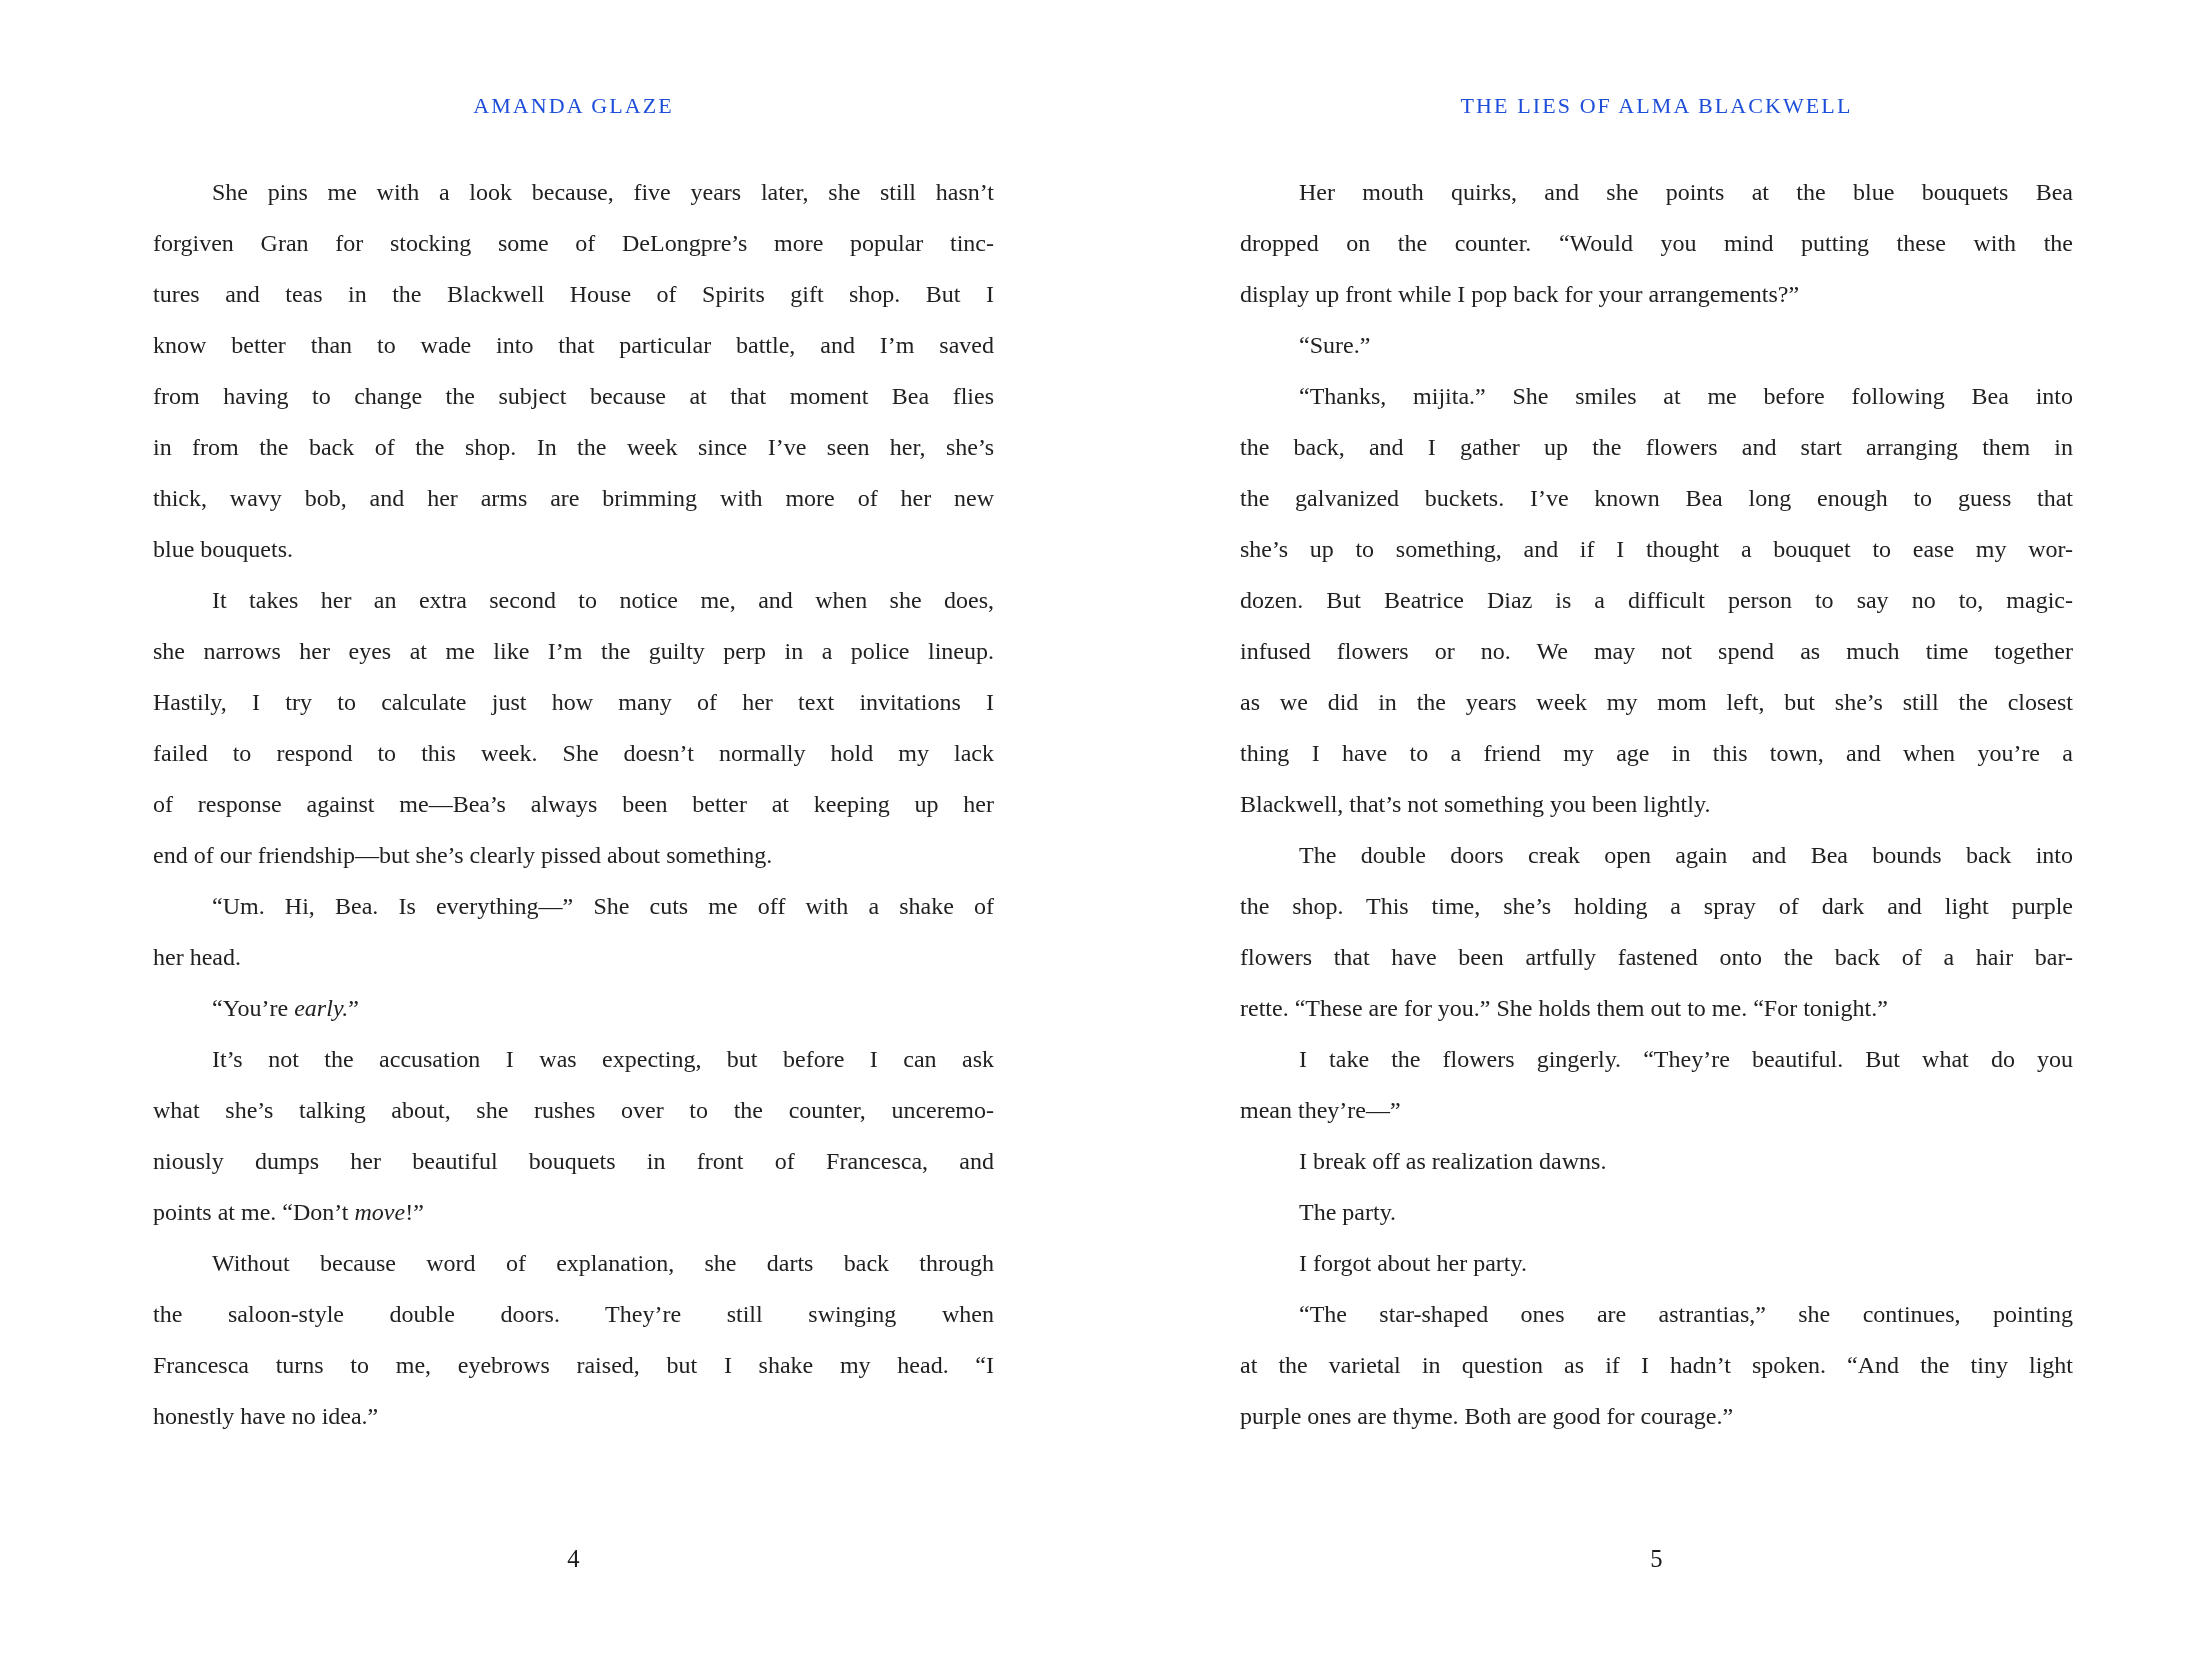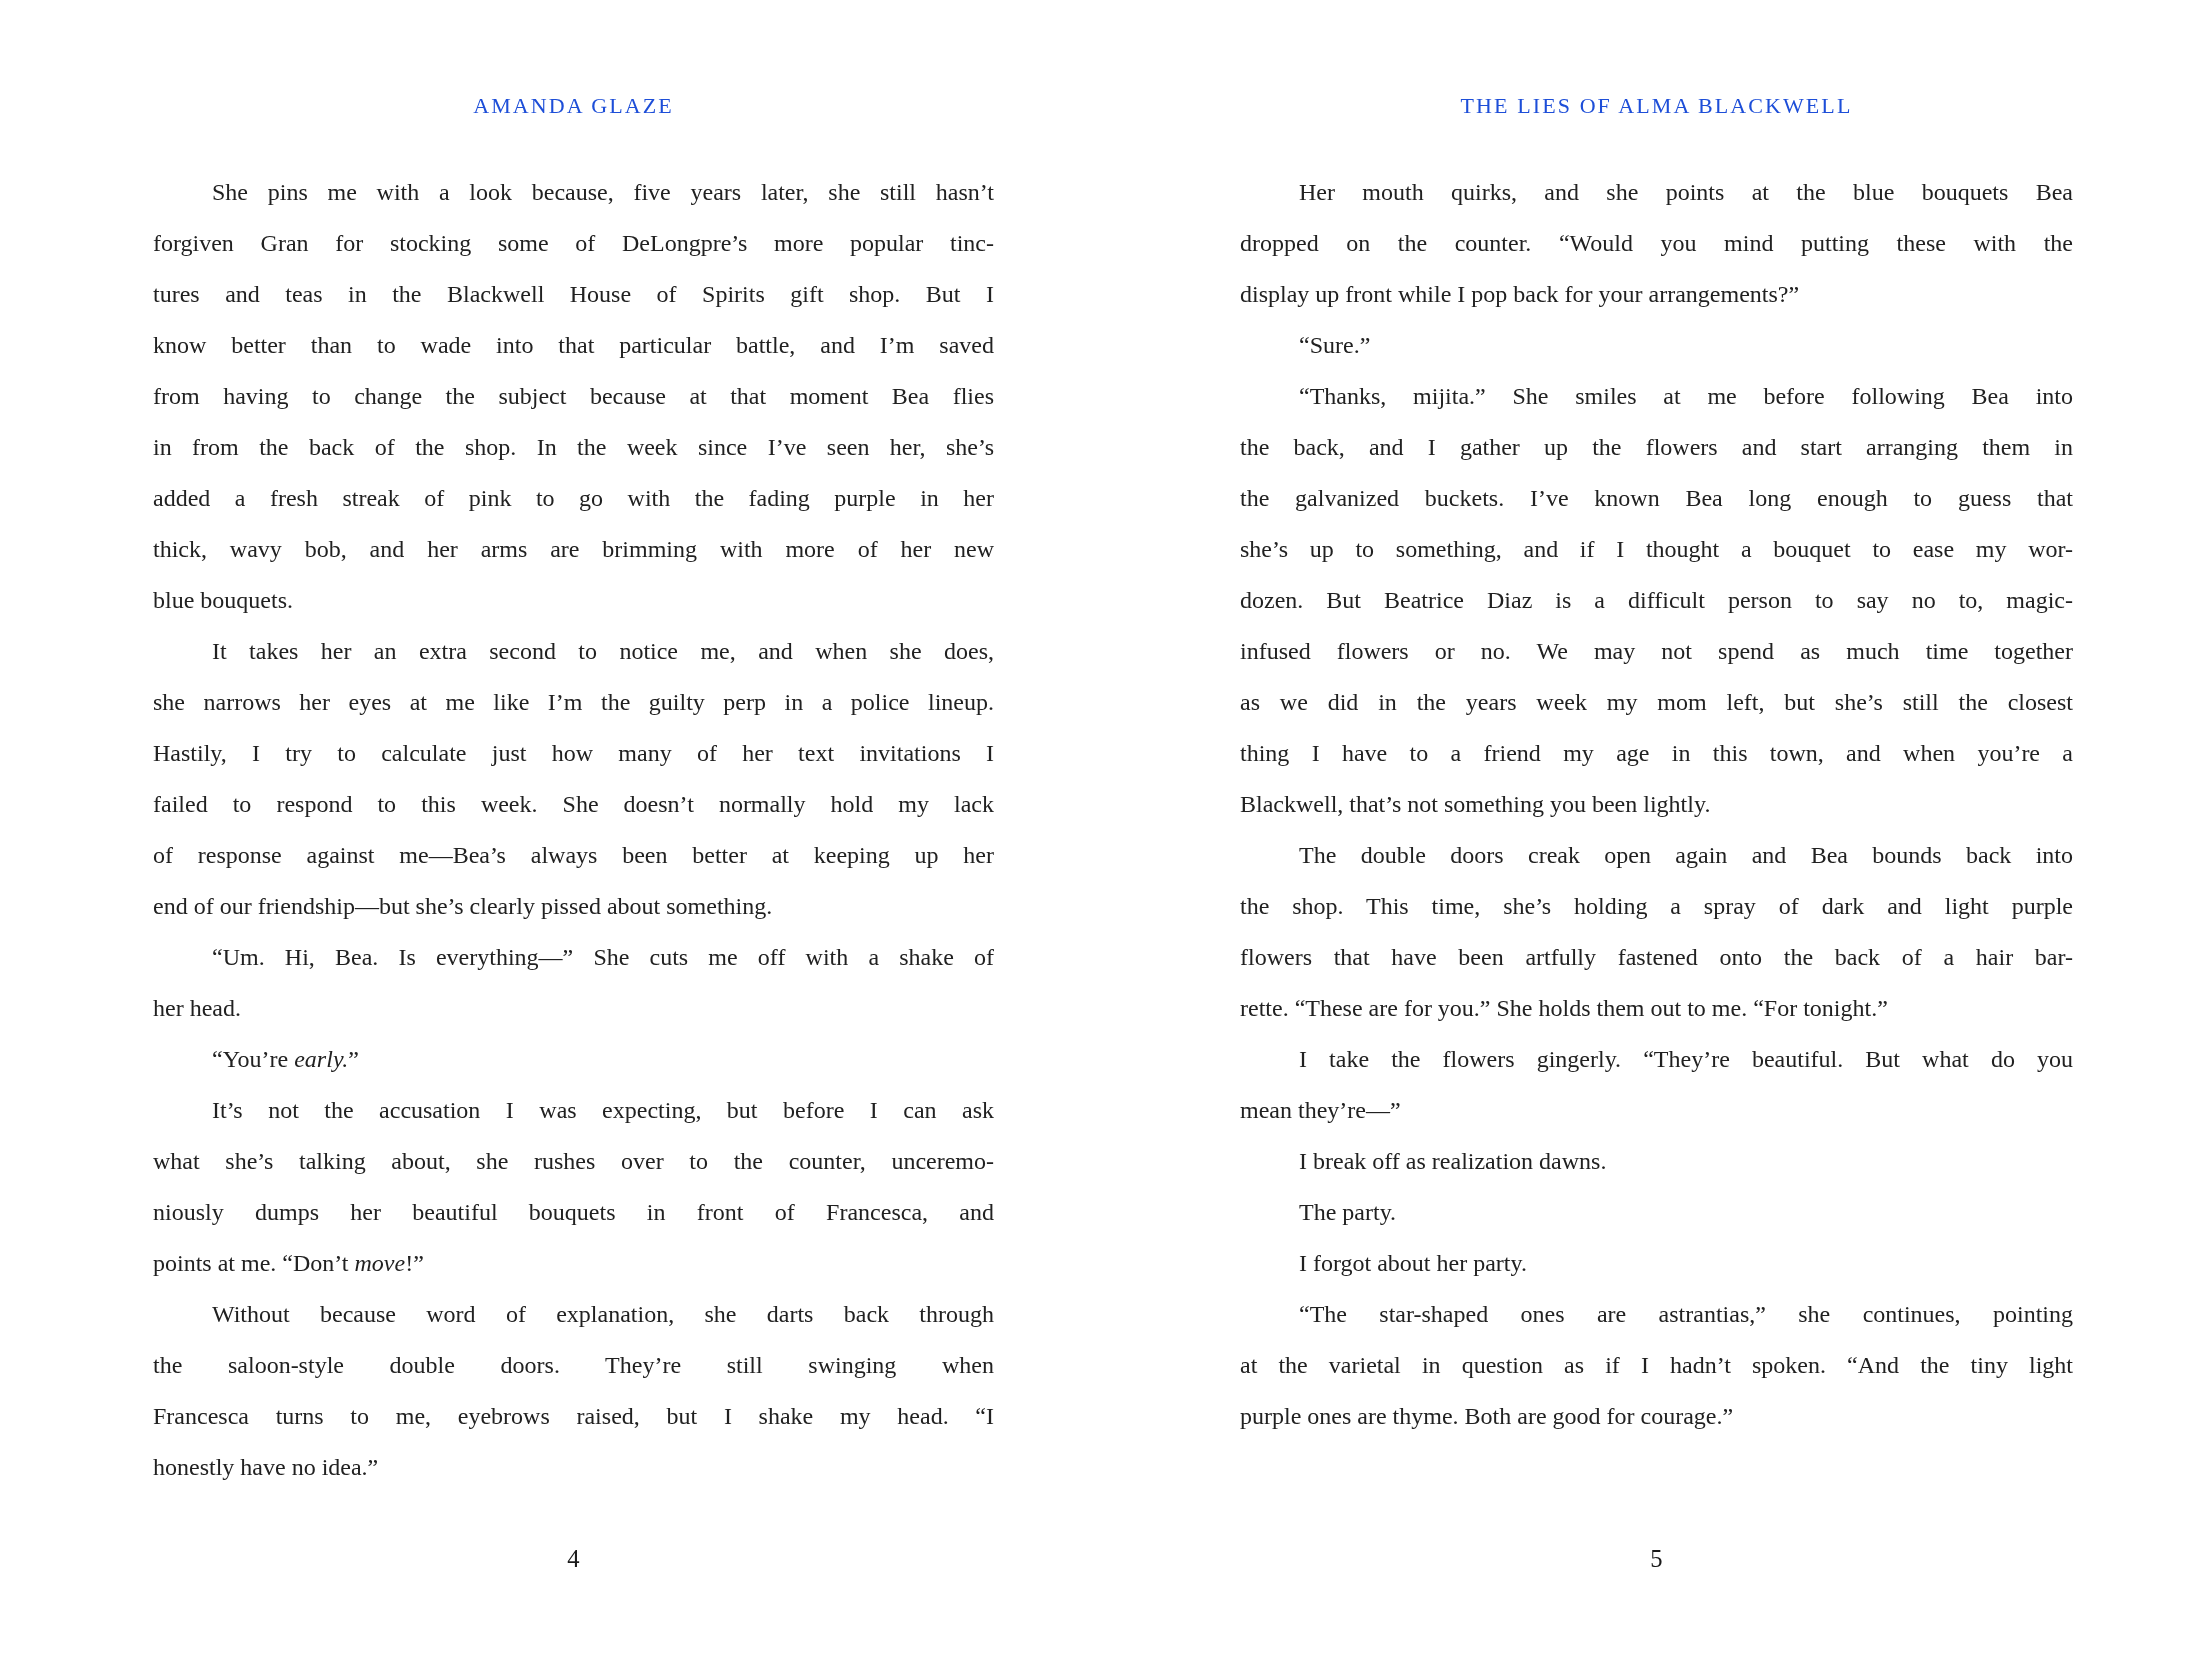--- a/index.html
+++ b/index.html
@@ -75,21 +75,20 @@
   <div class="running-header header-right">THE LIES OF ALMA BLACKWELL</div>
 
   <div class="page-body body-left" id="left-body">
       <div class="para">
         <div class="line pfirst"><span>She pins me with a look because, five years later, she still hasn’t</span></div>
         <div class="line"><span>forgiven Gran for stocking some of DeLongpre’s more popular tinc-</span></div>
         <div class="line"><span>tures and teas in the Blackwell House of Spirits gift shop. But I</span></div>
         <div class="line"><span>know better than to wade into that particular battle, and I’m saved</span></div>
         <div class="line"><span>from having to change the subject because at that moment Bea flies</span></div>
         <div class="line"><span>in from the back of the shop. In the week since I’ve seen her, she’s</span></div>
-        <div class="line"><span>added a fresh streak of pink to go with the fading purple in her</span></div>
         <div class="line"><span>thick, wavy bob, and her arms are brimming with more of her new</span></div>
         <div class="line plast"><span>blue bouquets.</span></div>
       </div>
       <div class="para">
         <div class="line pfirst"><span>It takes her an extra second to notice me, and when she does,</span></div>
         <div class="line"><span>she narrows her eyes at me like I’m the guilty perp in a police lineup.</span></div>
         <div class="line"><span>Hastily, I try to calculate just how many of her text invitations I</span></div>
         <div class="line"><span>failed to respond to this week. She doesn’t normally hold my lack</span></div>
         <div class="line"><span>of response against me—Bea’s always been better at keeping up her</span></div>
         <div class="line plast"><span>end of our friendship—but she’s clearly pissed about something.</span></div>

